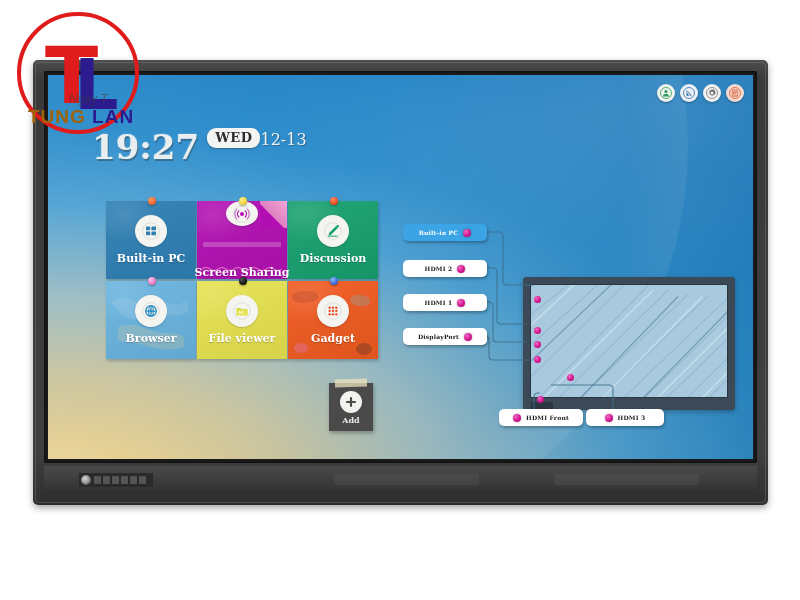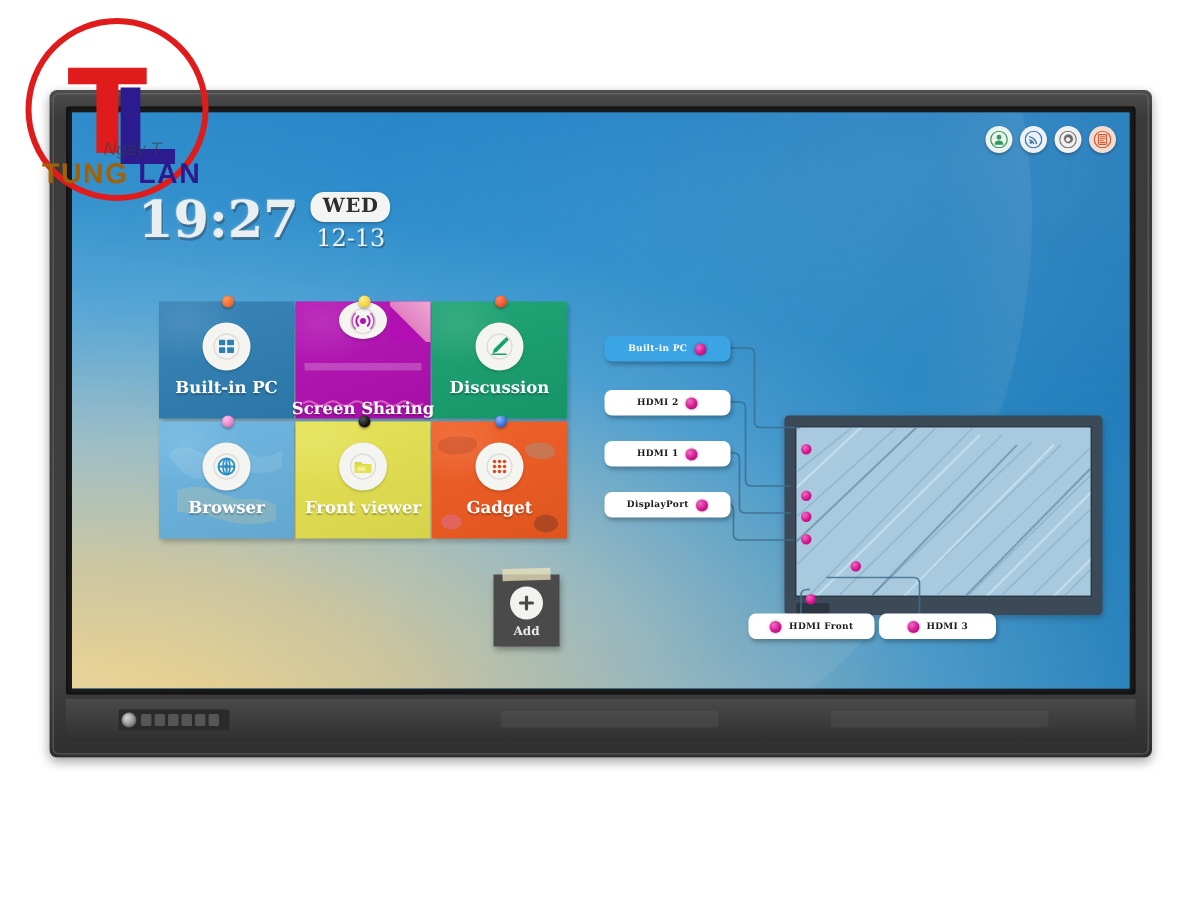--- a/index.html
+++ b/index.html
@@ -117,21 +117,21 @@
     font-size: 34px;
     line-height: 44px;
     color: #e9eef0;
     letter-spacing: 0px;
     text-shadow: 1px 2px 0 rgba(40,60,75,0.45), 0 0 2px rgba(255,255,255,0.4);
   }
   .clock-right {
     margin-left: 8px;
     margin-top: 3px;
     display: flex;
-    flex-direction: column;
+    flex-direction: row;
     align-items: center;
   }
   .clock-weekday {
     background: #f3f5f2;
     color: #2d2d2d;
     font-family: "DejaVu Serif", serif;
     font-weight: bold;
     font-size: 13px;
     line-height: 13px;
     padding: 3px 8px 4px 8px;
@@ -579,21 +579,21 @@
             <div class="pin" style="left:42px;background:radial-gradient(circle at 35% 30%,#555,#141414 60%,#000)"></div>
             <div class="tile-icon">
               <svg width="20" height="20" viewBox="0 0 24 24" aria-hidden="true">
                 <circle cx="12" cy="12" r="11" fill="#f4f4f0"></circle>
                 <circle cx="12" cy="12" r="10" fill="none" stroke="#d8d8d4" stroke-width="1"></circle>
                 <path d="M5.4 8.4h5l1.3 1.6h6.9v7.2H5.4z" fill="#d9d54a"></path>
                 <path d="M5.4 10.6h13.2v6.6H5.4z" fill="#e6e24f"></path>
                 <path d="M7.4 12.4h6.4v3.2H7.4z" fill="#f6f4c2" opacity=".65"></path>
               </svg>
             </div>
-            <div class="tile-label">Front viewer</div>
+            <div class="tile-label">File viewer</div>
           </div>
 
           <div class="tile t-gadget">
             <div class="blob" style="left:4px;top:10px;width:26px;height:12px;background:rgba(190,60,20,.5);border-radius:50% 40% 60% 45%"></div>
             <div class="blob" style="right:8px;top:14px;width:20px;height:11px;background:rgba(160,150,140,.45);border-radius:45% 55% 40% 60%"></div>
             <div class="blob" style="left:6px;bottom:6px;width:14px;height:10px;background:rgba(230,120,170,.45);border-radius:50%"></div>
             <div class="blob" style="right:6px;bottom:4px;width:16px;height:12px;background:rgba(120,60,40,.45);border-radius:50%"></div>
             <div class="tile-texture"></div>
             <div class="pin" style="left:42px;background:radial-gradient(circle at 35% 30%,#8fb6f5,#3a6fd8 60%,#1e4296)"></div>
             <div class="tile-icon">

